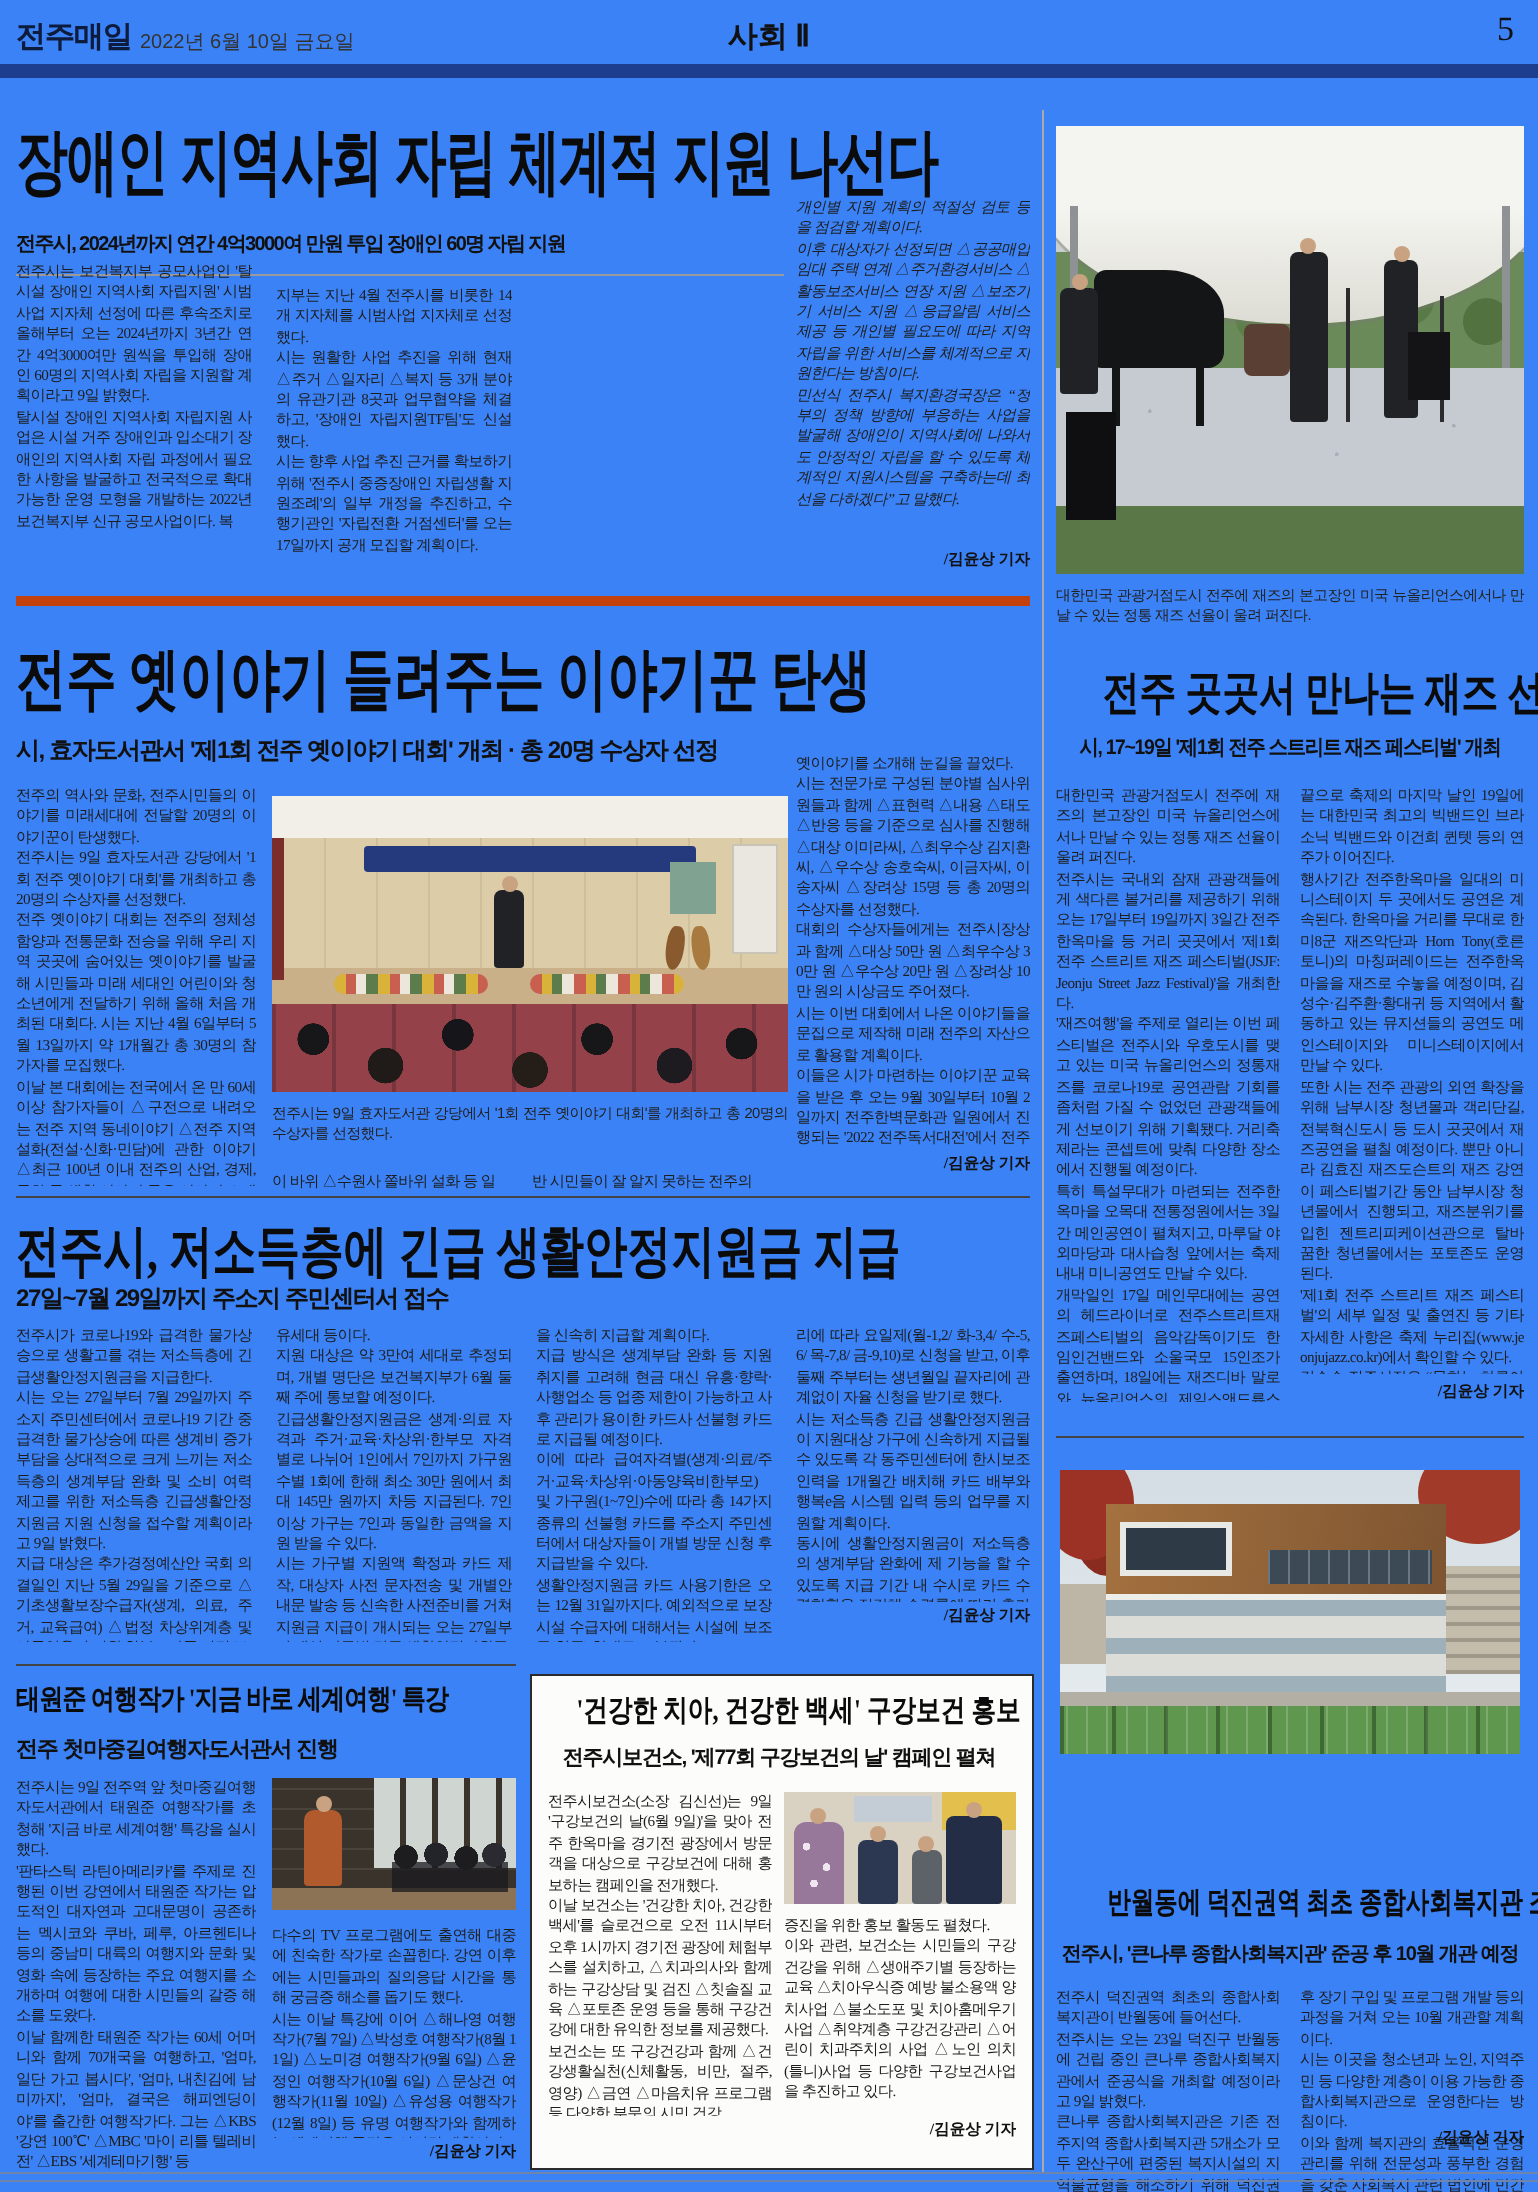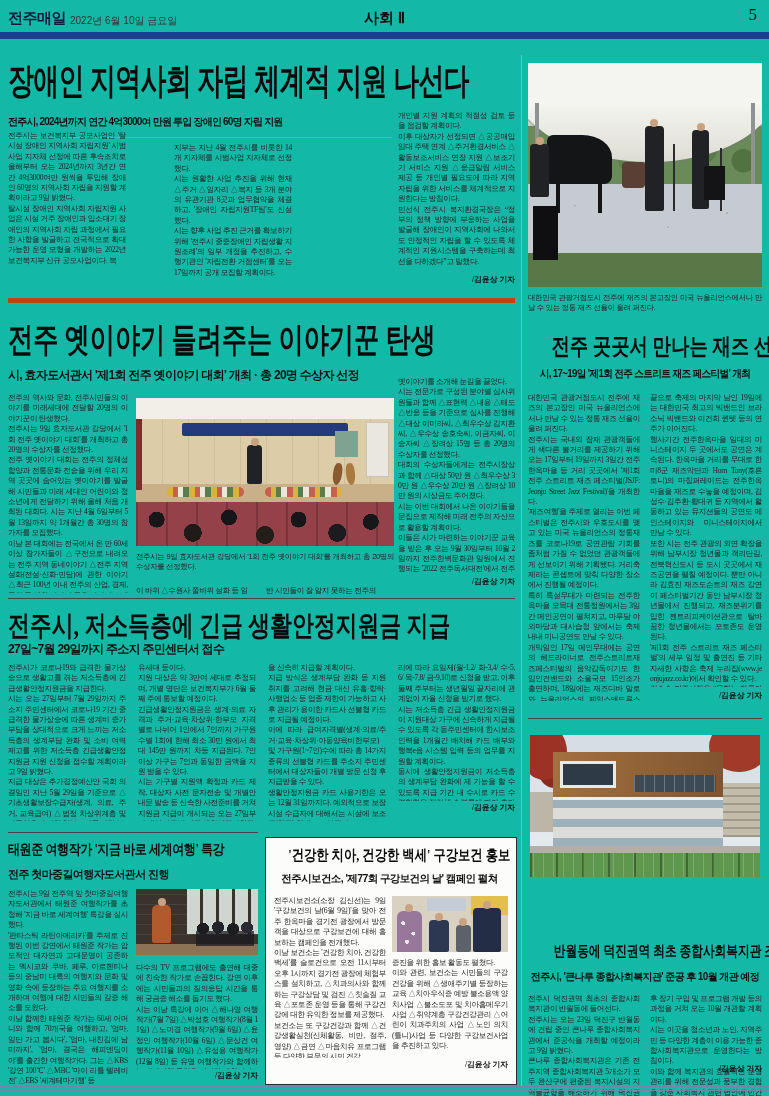--- a/index.html
+++ b/index.html
@@ -1,16 +1,16 @@
 <!DOCTYPE html>
 <html><head>
 <meta charset="utf-8">
 <style>
   html,body{margin:0;padding:0;background:#888;}
-  #page{position:relative;width:769px;height:1096px;background:#14b8a6;margin:0 auto;overflow:hidden;
+  #page{position:relative;width:769px;height:1096px;background:#3b82f6;margin:0 auto;overflow:hidden;
         font-family:"Liberation Serif",serif;color:#1c1c1c;}
   
   #masthead{position:absolute;left:8px;top:9px;font:bold 15px "Liberation Sans",sans-serif;color:#0d1b3d;letter-spacing:-0.5px;}
   #hdate{position:absolute;left:70px;top:14px;font:10px "Liberation Sans",sans-serif;color:#333;}
   #hsection{position:absolute;left:0;right:0;top:9px;text-align:center;font:bold 15px "Liberation Serif",serif;color:#111;}
   #hpage{position:absolute;right:12px;top:5px;font:17px "Liberation Serif",serif;color:#111;}
   #hbar{position:absolute;left:0;top:32px;width:769px;height:7px;background:#1d3e8f;}
   
   .col{position:absolute;font:7.6px/10.4px "Liberation Serif",serif;text-align:justify;letter-spacing:-0.3px;
        word-break:break-all;white-space:pre-line;overflow:hidden;color:#1d1d1d;}
@@ -73,24 +73,24 @@
   <div id="hbar"></div>
 
   <div id="mainL">
 
     <div id="a1">
       <div class="hl">장애인 지역사회 자립 체계적 지원 나선다</div>
       <div class="sub">전주시, 2024년까지 연간 4억3000여 만원 투입 장애인 60명 자립 지원</div>
       <div id="a1-subrule"></div>
       <div class="col" style="left:0;top:76px;width:118px;height:150px;">전주시는 보건복지부 공모사업인 '탈시설 장애인 지역사회 자립지원' 시범사업 지자체 선정에 따른 후속조치로 올해부터 오는 2024년까지 3년간 연간 4억3000여만 원씩을 투입해 장애인 60명의 지역사회 자립을 지원할 계획이라고 9일 밝혔다.
 탈시설 장애인 지역사회 자립지원 사업은 시설 거주 장애인과 입소대기 장애인의 지역사회 자립 과정에서 필요한 사항을 발굴하고 전국적으로 확대 가능한 운영 모형을 개발하는 2022년 보건복지부 신규 공모사업이다. 복</div>
-      <div class="col" style="left:130px;top:88px;width:118px;height:150px;margin-left:36px;">지부는 지난 4월 전주시를 비롯한 14개 지자체를 시범사업 지자체로 선정했다.
+      <div class="col" style="left:130px;top:88px;width:118px;height:150px;">지부는 지난 4월 전주시를 비롯한 14개 지자체를 시범사업 지자체로 선정했다.
 시는 원활한 사업 추진을 위해 현재 △주거 △일자리 △복지 등 3개 분야의 유관기관 8곳과 업무협약을 체결하고, '장애인 자립지원TF팀'도 신설했다.
 시는 향후 사업 추진 근거를 확보하기 위해 '전주시 중증장애인 자립생활 지원조례'의 일부 개정을 추진하고, 수행기관인 '자립전환 거점센터'를 오는 17일까지 공개 모집할 계획이다.</div>
-      <div class="col" style="left:390px;top:56px;width:117px;height:160px;">개인별 지원 계획의 적절성 검토 등을 점검할 계획이다.
+      <div class="col" style="left:390px;top:44px;width:117px;height:160px;font-style:italic;">개인별 지원 계획의 적절성 검토 등을 점검할 계획이다.
 이후 대상자가 선정되면 △공공매입임대 주택 연계 △주거환경서비스 △활동보조서비스 연장 지원 △보조기기 서비스 지원 △응급알림 서비스 제공 등 개인별 필요도에 따라 지역 자립을 위한 서비스를 체계적으로 지원한다는 방침이다.
 민선식 전주시 복지환경국장은 “정부의 정책 방향에 부응하는 사업을 발굴해 장애인이 지역사회에 나와서도 안정적인 자립을 할 수 있도록 체계적인 지원시스템을 구축하는데 최선을 다하겠다”고 말했다.</div>
       <div class="byline" style="left:390px;top:220px;width:117px;">/김윤상 기자</div>
     </div>
 
     <div id="a2">
       <div class="hl">전주 옛이야기 들려주는 이야기꾼 탄생</div>
       <div class="sub">시, 효자도서관서 '제1회 전주 옛이야기 대회' 개최 · 총 20명 수상자 선정</div>
       <div class="col" style="left:0;top:90px;width:120px;height:200px;">전주의 역사와 문화, 전주시민들의 이야기를 미래세대에 전달할 20명의 이야기꾼이 탄생했다.
 전주시는 9일 효자도서관 강당에서 '1회 전주 옛이야기 대회'를 개최하고 총 20명의 수상자를 선정했다.

